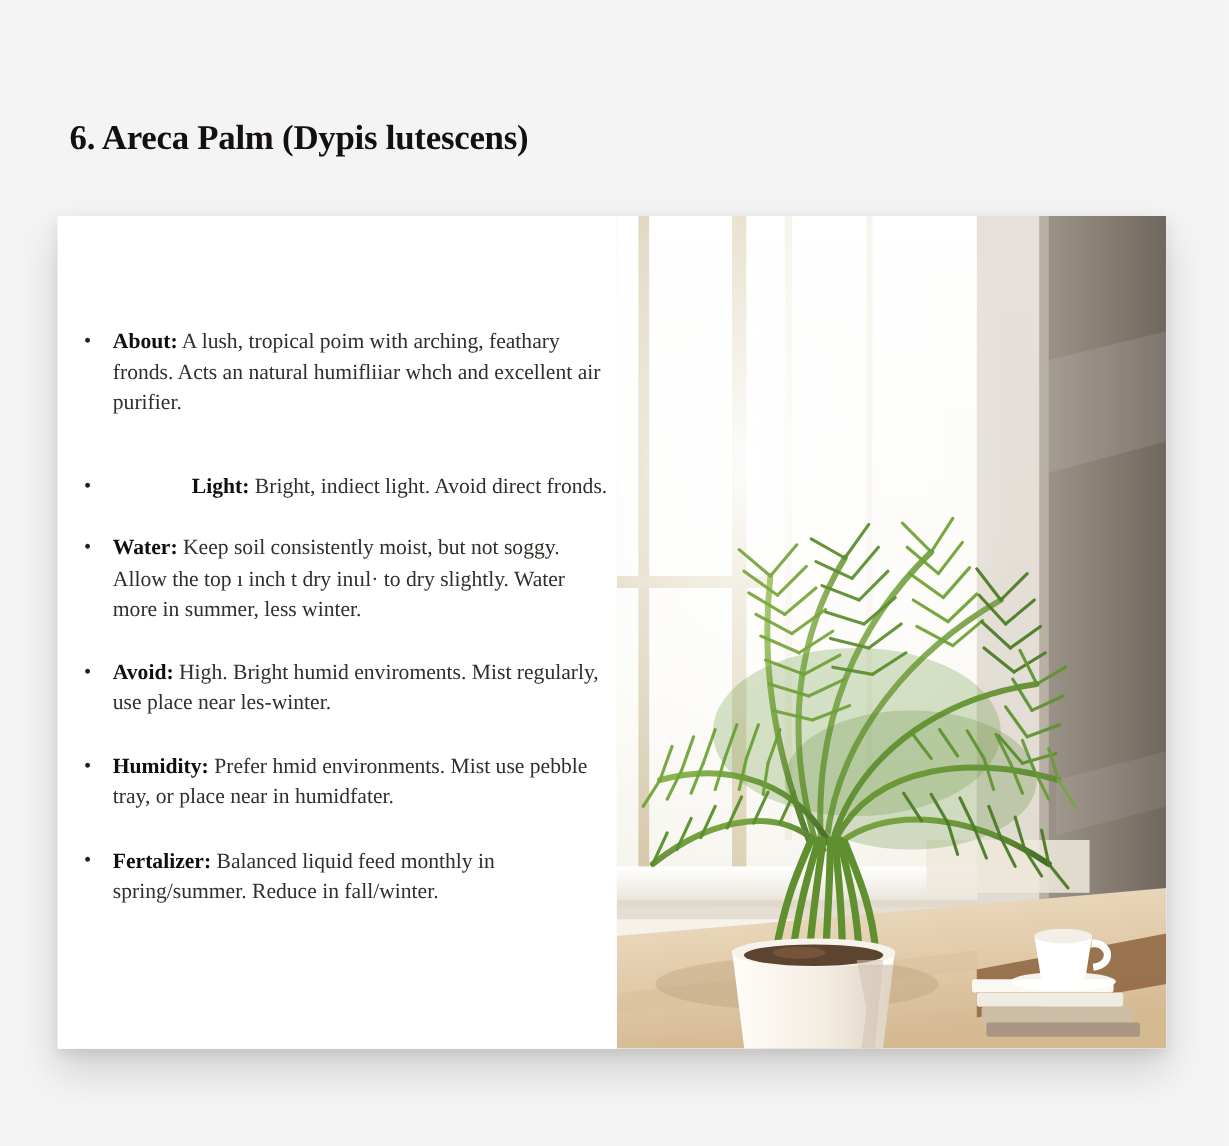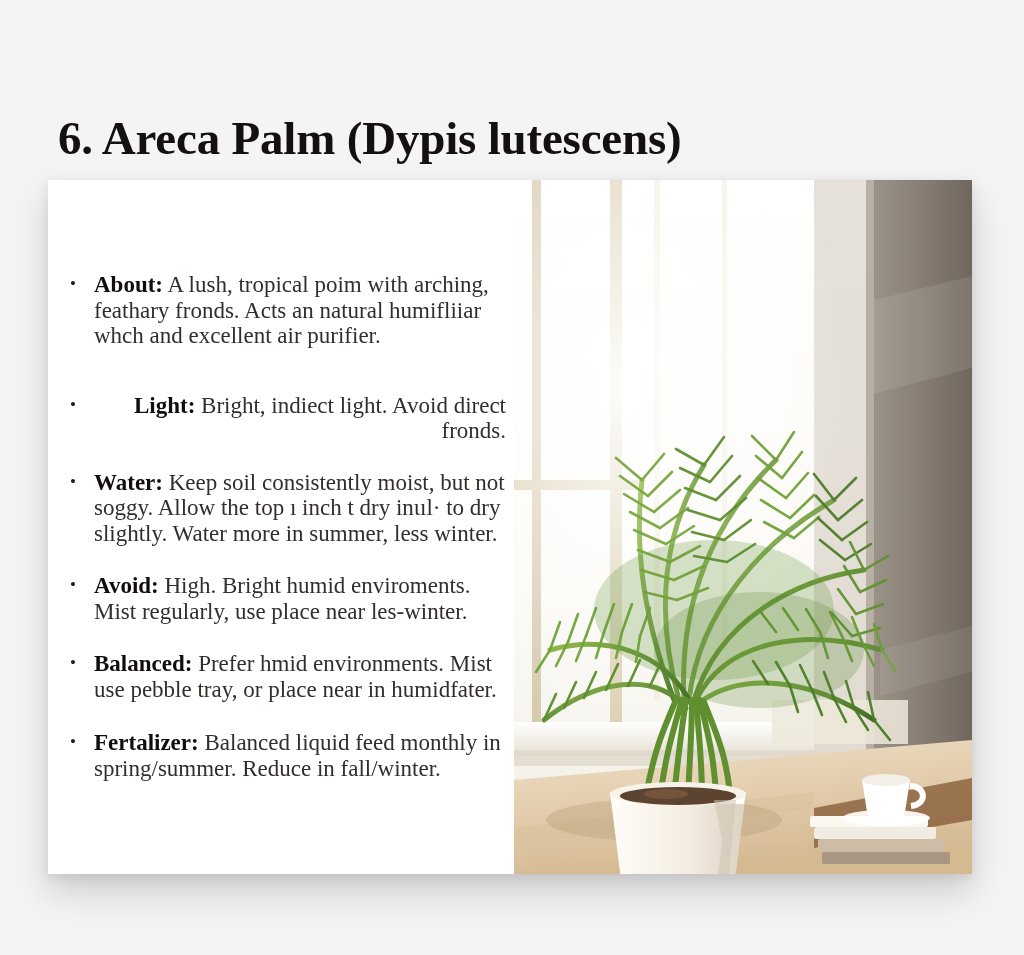--- a/index.html
+++ b/index.html
@@ -20,21 +20,21 @@
     position: absolute;
     inset: 0;
     background: #f4f4f4;
   }
 
   
   .page-title {
     position: absolute;
     left: 58px;
     top: 80px;
-    font-size: 47px;
+    font-size: 29px;
     font-weight: bold;
     color: #14100f;
     letter-spacing: -0.2px;
     white-space: nowrap;
     font-family: "Liberation Serif", "DejaVu Serif", serif;
   }
 
   
   .card {
     position: absolute;
@@ -65,21 +65,21 @@
     right: 8px;
     margin: 0;
     padding: 0;
     list-style: none;
   }
 
   .bullet-item {
     position: relative;
     padding-left: 32px;
     margin-bottom: 27px;
-    font-size: 23px;
+    font-size: 18px;
     line-height: 25.5px;
     color: #2a2724;
     text-align: left;
   }
   .bullet-item:last-child { margin-bottom: 16px; }
 
   .bullet-item::before {
     content: "\2022";
     position: absolute;
     left: 8px;
@@ -136,21 +136,21 @@
 
         <li class="bullet-item gap-water">
           <span class="bullet-label">Water:</span><span class="bullet-body"> Keep soil consistently moist, but not soggy. Allow the top ı inch t dry inɩıl· to dry slightly. Water more in summer, less winter.</span>
         </li>
 
         <li class="bullet-item gap-hateer">
           <span class="bullet-label">Avoid:</span><span class="bullet-body"> High. Bright humid enviroments. Mist regularly, use place near les-winter.</span>
         </li>
 
         <li class="bullet-item gap-humidity">
-          <span class="bullet-label">Balanced:</span><span class="bullet-body"> Prefer hmid environments. Mist use pebble tray, or place near in humidfater.</span>
+          <span class="bullet-label">Humidity:</span><span class="bullet-body"> Prefer hmid environments. Mist use pebble tray, or place near in humidfater.</span>
         </li>
 
 
         <li class="bullet-item">
           <span class="bullet-label">Fertalizer:</span><span class="bullet-body"> Balanced liquid feed monthly in spring/summer. Reduce in fall/winter.</span>
         </li>
 
       </ul>
     </div>
 

